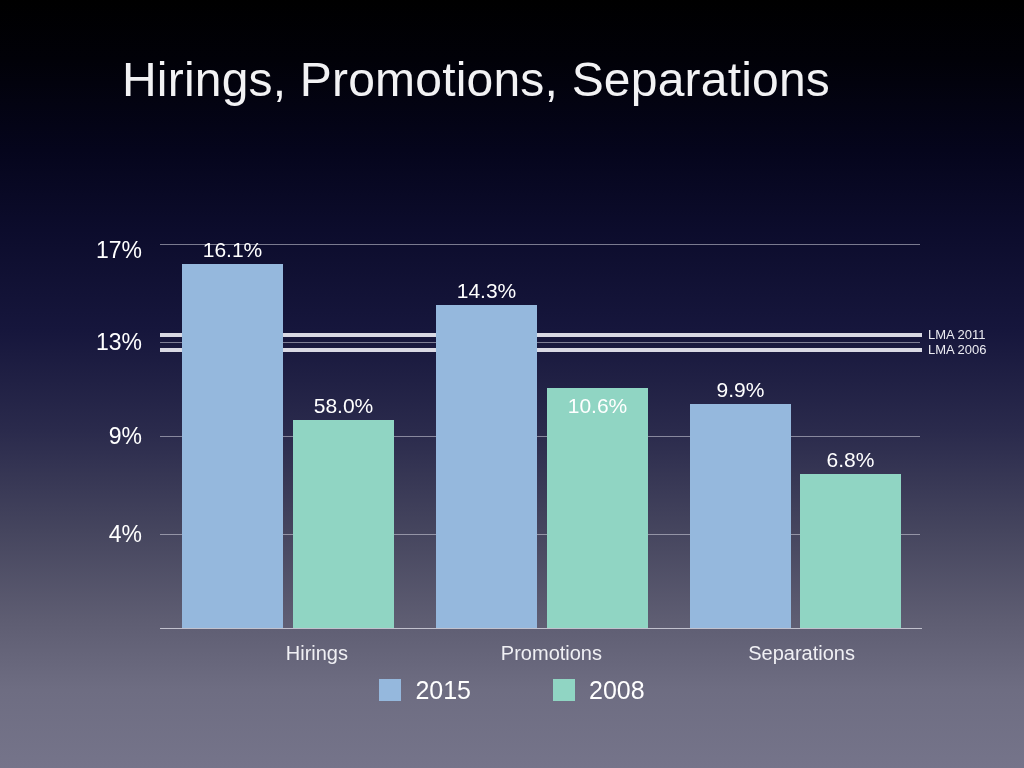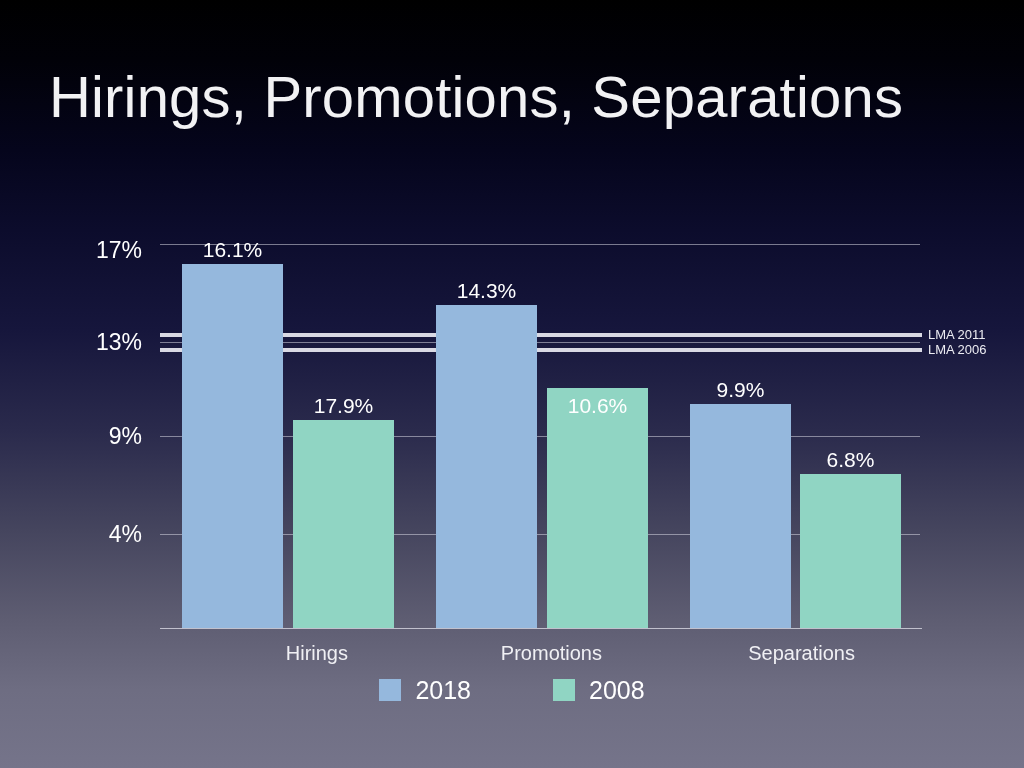--- a/index.html
+++ b/index.html
@@ -26,25 +26,25 @@
         #2a2a4c 430px,
         #45455e 530px,
         #5e5d72 620px,
         #6e6d82 690px,
         #75748a 768px);
     overflow: hidden;
   }
   
   #title {
     position: absolute;
-    left: 0; top: 64px;
+    left: 0; top: 47px;
     width: 952px;
     text-align: center;
     color: #f2f2f4;
-    font-size: 58px;
+    font-size: 48px;
     font-weight: 300;
     letter-spacing: 0.2px;
     line-height: 66px;
     white-space: nowrap;
   }
   #subtitle {
     position: absolute;
     left: 0; top: 136px;
     width: 1024px;
     text-align: center;
@@ -194,21 +194,21 @@
     <div class="ref-line" style="top:333px;"></div>
     <div class="ref-label" style="top:328px;">LMA 2011</div>
 
     <div class="ref-line" style="top:348px;"></div>
     <div class="ref-label" style="top:343px;">LMA 2006</div>
 
     <div class="bar s2015" style="left:182px; width:101px; height:364px;"></div>
     <div class="bar-value" style="left:172px; top:238px; width:121px;">16.1%</div>
 
     <div class="bar s2008" style="left:293px; width:101px; height:208px;"></div>
-    <div class="bar-value" style="left:283px; top:394px; width:121px;">17.9%</div>
+    <div class="bar-value" style="left:283px; top:394px; width:121px;">58.0%</div>
 
     <div class="cat-label" style="left:228px; width:120px;">Hirings</div>
 
     <div class="bar s2015" style="left:436px; width:101px; height:323px;"></div>
     <div class="bar-value" style="left:426px; top:279px; width:121px;">14.3%</div>
 
     <div class="bar s2008" style="left:547px; width:101px; height:240px;"></div>
     <div class="bar-value" style="left:537px; top:362px; width:121px;margin-top:32px;">10.6%</div>
 
     <div class="cat-label" style="left:482px; width:120px;">Promotions</div>
@@ -221,21 +221,21 @@
 
     <div class="cat-label" style="left:735px; width:120px;">Separations</div>
 
     <div class="baseline" style="top:628px;"></div>
 
   </div>
 
   <div id="legend">
     <div class="legend-item">
       <span class="legend-swatch s2015"></span>
-      <span class="legend-text">2018</span>
+      <span class="legend-text">2015</span>
     </div>
     <div class="legend-item">
       <span class="legend-swatch s2008"></span>
       <span class="legend-text">2008</span>
     </div>
   </div>
 
 </div>
 
 </body></html>

